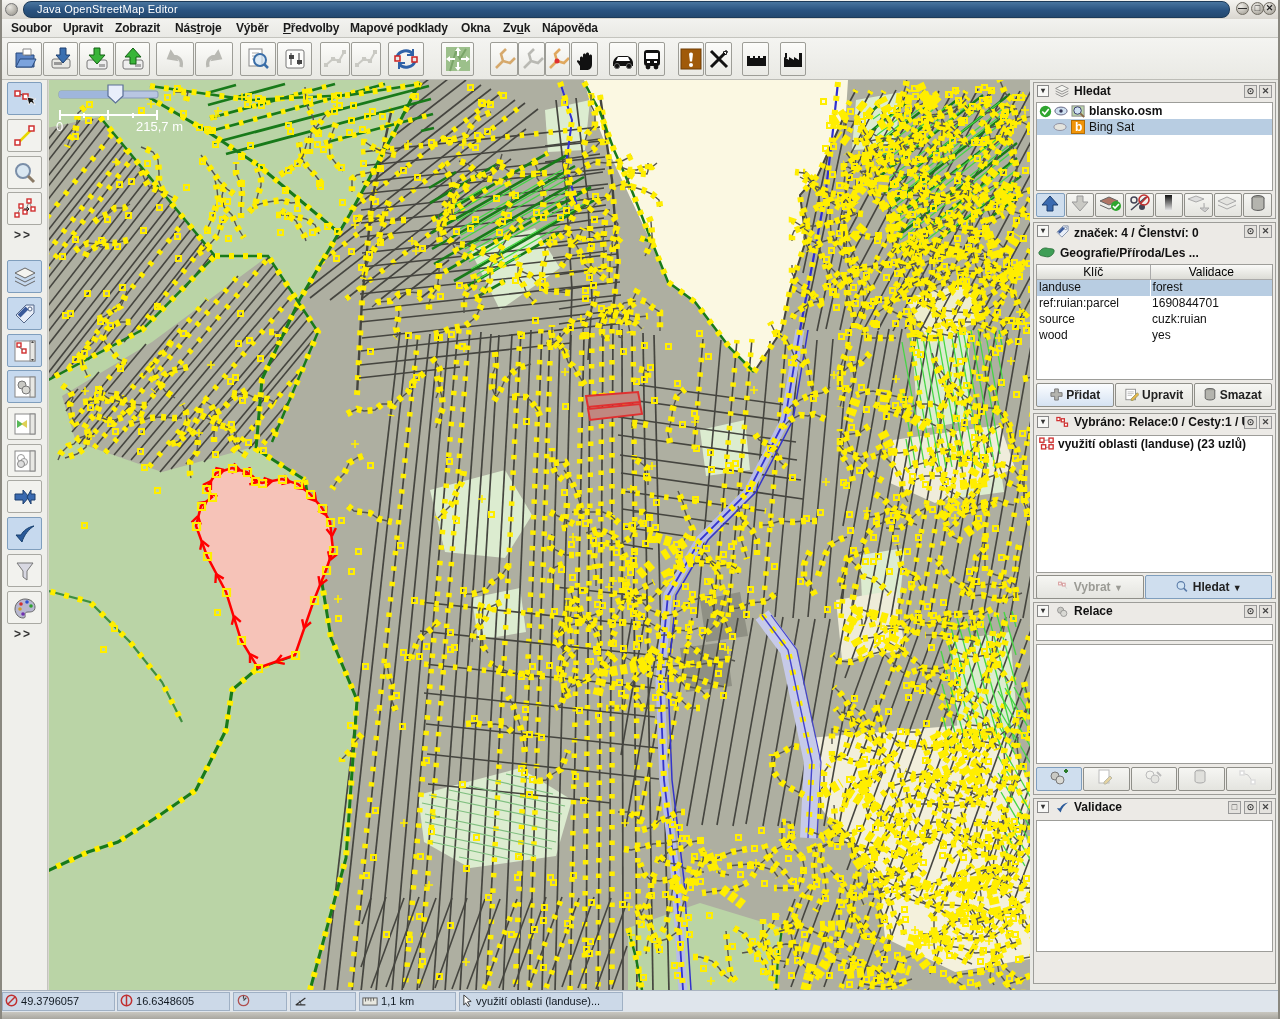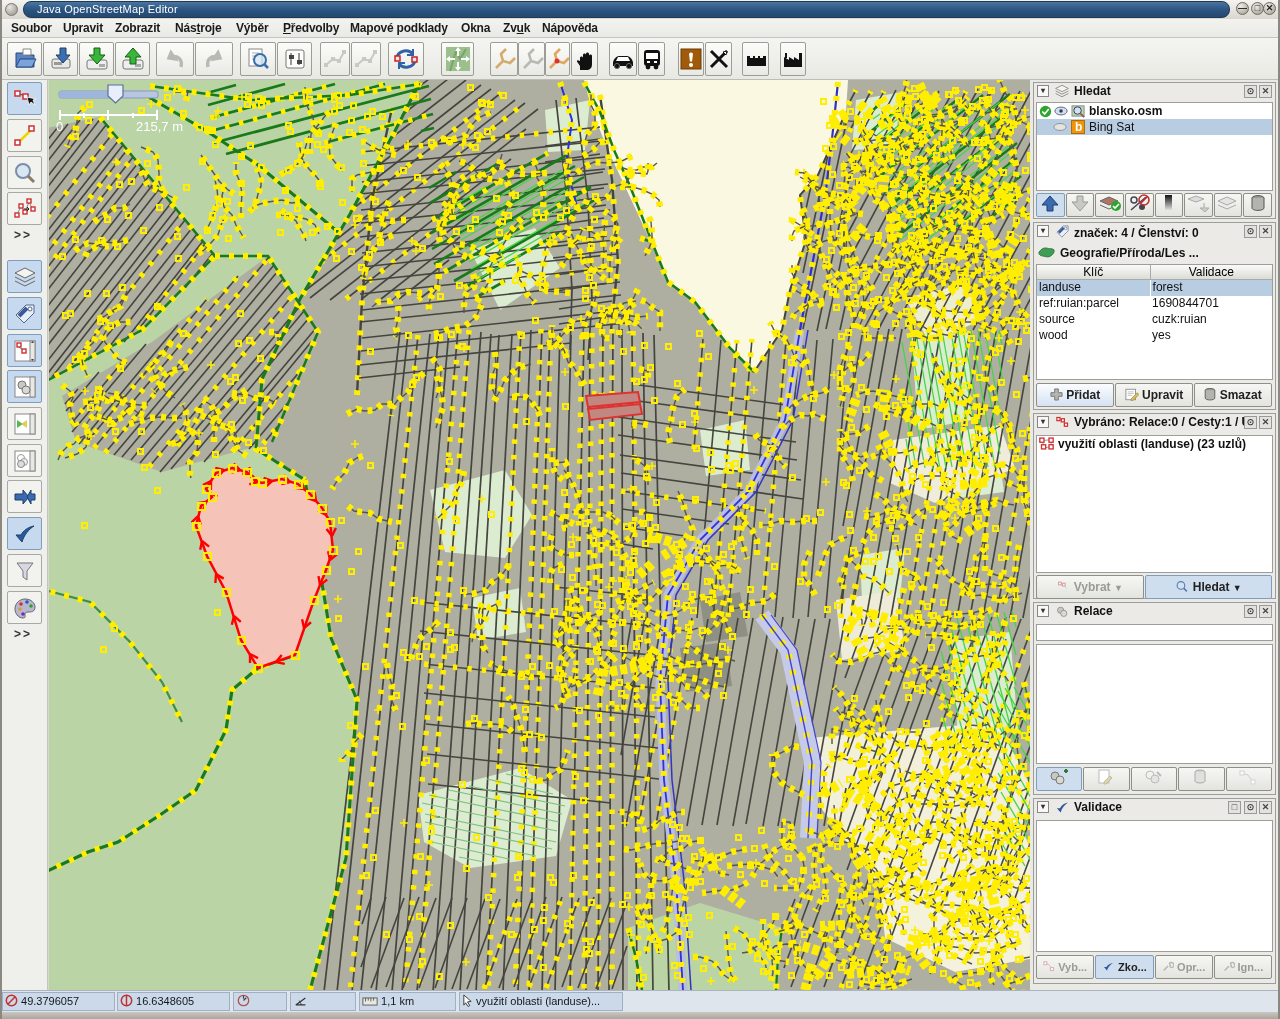--- a/index.html
+++ b/index.html
@@ -2325,36 +2325,20 @@
           <div class="cbox">▾</div>
           <span style="position:absolute;left:40px;top:1px">Validace</span>
           <div class="hbtn" style="right:34px">□</div>
           <div class="hbtn" style="right:18px">⊙</div>
           <div class="hbtn" style="right:3px">✕</div>
         </div>
 <svg width="15" height="15" viewBox="0 0 24 24" style="position:absolute;left:21px;top:1px">
           <path d="M3 13l6 7c2-7 7-13 12-16-6 1-11 5-13 9z" fill="#2a5a9a"></path>
         </svg>
 <div class="pwhite" style="top:21px;height:132px"></div>
-<div class="btnrow" style="top:156px">
- <div class="btn dis small"><svg width="12" height="11" viewBox="0 0 16 15" style="vertical-align:-1px">
-              <path d="M3 3l5 2 4 6" fill="none" stroke="#bbb"></path>
-              <rect x="1" y="1" width="4" height="4" fill="#fff" stroke="#d8b0b0" stroke-width="1.4"></rect>
-              <rect x="10" y="9" width="4" height="4" fill="#fff" stroke="#d8b0b0" stroke-width="1.4"></rect>
-            </svg> Vyb...</div>
- <div class="btn hl small"><svg width="13" height="11" viewBox="0 0 24 22" style="vertical-align:-1px">
-              <path d="M3 12l6 7c2-7 7-12 12-15-6 1-11 4-13 8z" fill="#2a5a9a"></path>
-            </svg> Zko...</div>
- <div class="btn dis small"><svg width="12" height="11" viewBox="0 0 16 15" style="vertical-align:-1px">
-              <path d="M2 13l6-6m2-4a3.5 3.5 0 1 1 3 6l-2-1 0-2z" fill="none" stroke="#b9b9b3" stroke-width="2"></path>
-            </svg> Opr...</div>
- <div class="btn dis small"><svg width="12" height="11" viewBox="0 0 16 15" style="vertical-align:-1px">
-              <path d="M2 13l6-6m2-4a3.5 3.5 0 1 1 3 6l-2-1 0-2z" fill="none" stroke="#b9b9b3" stroke-width="2"></path>
-            </svg> Ign...</div>
-</div>
 </div>
     </div>
 <div class="abs" id="status">
 <div class="seg" style="left:2px;width:113px"><svg width="13" height="13" viewBox="0 0 14 14" style="vertical-align:-2px;margin-left:2px">
           <circle cx="7" cy="7" r="5.6" fill="none" stroke="#c03030" stroke-width="1.6"></circle>
           <path d="M3 11L11 3" stroke="#c03030" stroke-width="1.6"></path>
         </svg> 49.3796057</div>
 <div class="seg" style="left:117px;width:113px"><svg width="13" height="13" viewBox="0 0 14 14" style="vertical-align:-2px;margin-left:2px">
           <circle cx="7" cy="7" r="5.6" fill="none" stroke="#c03030" stroke-width="1.6"></circle>
           <path d="M7 1v12" stroke="#c03030" stroke-width="1.6"></path>

